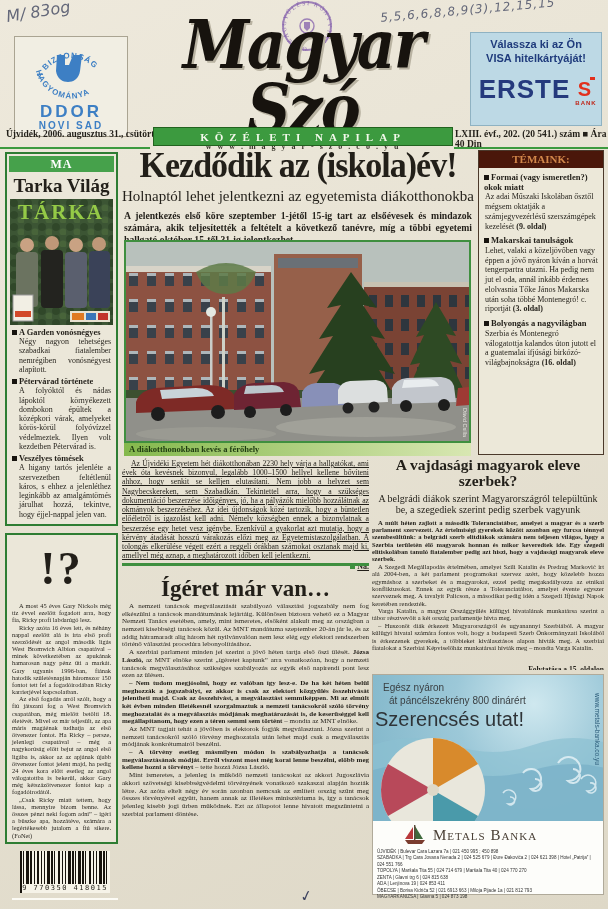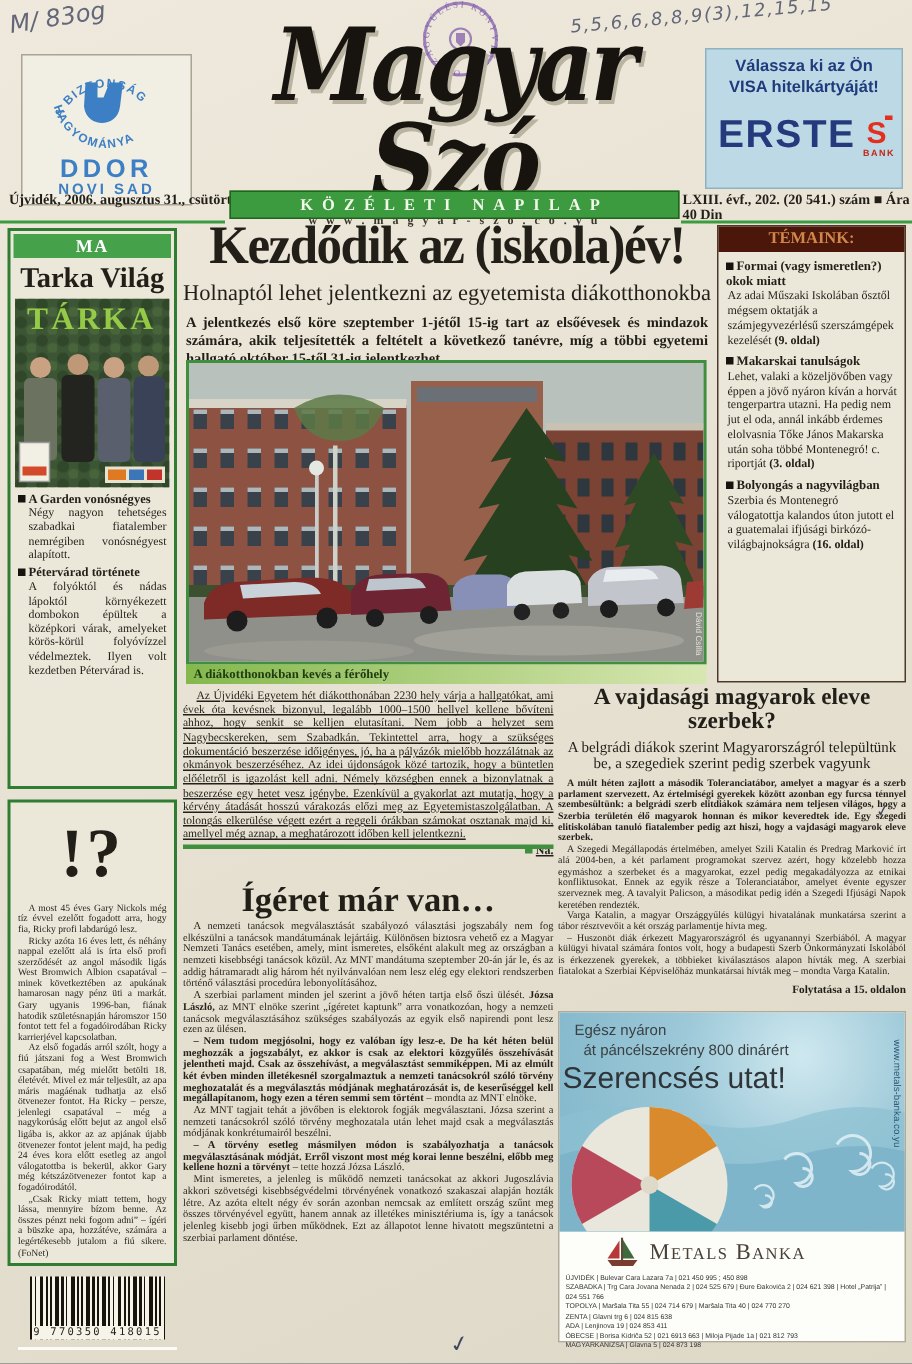--- a/index.html
+++ b/index.html
@@ -60,37 +60,37 @@
      font-size:5.5px;color:#f0efe8;opacity:.85;}
   #photo-caption{left:124px;top:443px;width:347px;height:13px;background:linear-gradient(90deg,#84b84c,#d8e7b2);
      font-weight:bold;font-size:8.5px;line-height:13px;color:#1d3a10;padding-left:5px;box-sizing:border-box;}
   #dorm-body{left:122px;top:459px;width:247px;text-decoration:underline;}
   #dorm-body p{font-size:7.7px;line-height:1.2;text-align:justify;text-indent:9px;margin:0;}
   .sig{display:flex;justify-content:flex-end;align-items:center;gap:2px;font-weight:bold;font-size:8px;margin-top:1px;}
   .sig .gsq{width:5px;height:5px;background:#3f8f3f;display:inline-block;}
   #green-rule{left:122px;top:563px;width:247px;height:3px;background:#3f8f3f;}
   
   #mnt{left:122px;top:570px;width:247px;height:322px;overflow:hidden;}
-  #mnt-headline{font-weight:bold;font-size:23px;text-align:center;line-height:1;margin:18px 0 3px;}
+  #mnt-headline{font-weight:bold;font-size:23px;text-align:center;line-height:1;margin:7px 0 3px;}
   #mnt-subhead{font-size:10.6px;line-height:1.15;text-align:center;margin-bottom:4px;}
   #mnt p{font-size:7px;line-height:1.1;text-align:justify;text-indent:7px;margin:0;}
   
   #temaink{left:478px;top:150px;width:126px;height:305px;border:1px solid #4b392b;background:#ece8d9;box-sizing:border-box;}
   #temaink-header{height:17px;background:#4a170a;color:#d2874a;font-weight:bold;font-size:11px;line-height:17px;text-align:center;}
   .tem-item{padding:5px 5px 0;}
   .tem-title{font-weight:bold;font-size:8.6px;line-height:1.12;}
   .tem-body{font-size:8px;line-height:1.22;padding-left:1px;}
   .tem-page{font-weight:bold;}
   
   #vajdasag{left:372px;top:457px;width:232px;height:213px;overflow:hidden;}
   #vajdasag-headline{font-weight:bold;font-size:15.5px;text-align:center;line-height:1.05;}
   #vajdasag-subhead{font-size:10px;line-height:1.15;text-align:center;margin:3px 0 3px;}
   #vajdasag p{font-size:6.6px;line-height:1.12;text-align:justify;text-indent:6px;margin:0;}
   #vajdasag .lead-p{font-weight:bold;}
-  #vajdasag-cont{text-align:right;font-weight:bold;font-size:7.5px;margin-top:4px;}
+  #vajdasag-cont{text-align:right;font-weight:bold;font-size:7.5px;margin-top:14px;}
   
   #metals{left:372px;top:674px;width:232px;height:221px;border:1px solid #b0aa9a;background:#fdfdfa;box-sizing:border-box;
      font-family:"Liberation Sans",sans-serif;}
   #metals-water{position:relative;height:146px;overflow:hidden;
      background:radial-gradient(circle at 70% 20%,#cfe8ef 0%,#9cc8d8 40%,#7db4c8 100%);}
   #metals-l1{position:absolute;left:10px;top:7px;font-size:10px;color:#3a3f42;}
   #metals-l2{position:absolute;left:16px;top:20px;font-size:10px;color:#3a3f42;}
   #metals-slogan{position:absolute;left:2px;top:33px;font-size:20px;color:#2f3438;}
   #metals-site{position:absolute;right:2px;top:18px;writing-mode:vertical-rl;font-size:6.5px;color:#2a5a78;}
   #metals-logo-row{display:flex;align-items:center;gap:6px;height:28px;padding-left:30px;}
@@ -194,20 +194,24 @@
       <rect x="88" y="114" width="10" height="7" fill="#c2332a"></rect>
     </svg>
     <div class="bullet">
       <div class="bullet-head"><span class="sq"></span><span>A Garden vonósnégyes</span></div>
       <div class="bullet-body">Négy nagyon tehetséges szabadkai fiatalember nemrégiben vonósnégyest alapított.</div>
     </div>
     <div class="bullet">
       <div class="bullet-head"><span class="sq"></span><span>Pétervárad története</span></div>
       <div class="bullet-body">A folyóktól és nádas lápoktól környékezett dombokon épültek a középkori várak, amelyeket körös-körül folyóvízzel védelmeztek. Ilyen volt kezdetben Pétervárad is.</div>
     </div>
+    <div class="bullet">
+      <div class="bullet-head"><span class="sq"></span><span>Veszélyes tömések</span></div>
+      <div class="bullet-body">A higany tartós jelenléte a szervezetben feltétlenül káros, s ehhez a jelenléthez leginkább az amalgámtömés járulhat hozzá, tekintve, hogy éjjel-nappal jelen van.</div>
+    </div>
   </div>
 
   <div class="abs green-box" id="bet-box">
     <div id="bang">!?</div>
     <p>A most 45 éves Gary Nickols még tíz évvel ezelőtt fogadott arra, hogy fia, Ricky profi labdarúgó lesz.</p>
     <p>Ricky azóta 16 éves lett, és néhány nappal ezelőtt alá is írta első profi szerződését az angol második ligás West Bromwich Albion csapatával – minek következtében az apukának hamarosan nagy pénz üti a markát. Gary ugyanis 1996-ban, fiának hatodik születésnapján háromszor 150 fontot tett fel a fogadóirodában Ricky karrierjével kapcsolatban.</p>
     <p>Az első fogadás arról szólt, hogy a fiú játszani fog a West Bromwich csapatában, még mielőtt betölti 18. életévét. Mivel ez már teljesült, az apa máris magáénak tudhatja az első ötvenezer fontot. Ha Ricky – persze, jelenlegi csapatával – még a nagykorúság előtt bejut az angol első ligába is, akkor az az apjának újabb ötvenezer fontot jelent majd, ha pedig 24 éves kora előtt esetleg az angol válogatottba is bekerül, akkor Gary még kétszázötvenezer fontot kap a fogadóirodától.</p>
     <p>„Csak Ricky miatt tettem, hogy lássa, mennyire bízom benne. Az összes pénzt neki fogom adni” – ígéri a büszke apa, hozzátéve, számára a legértékesebb jutalom a fiú sikere. (FoNet)</p>
   </div>
 

